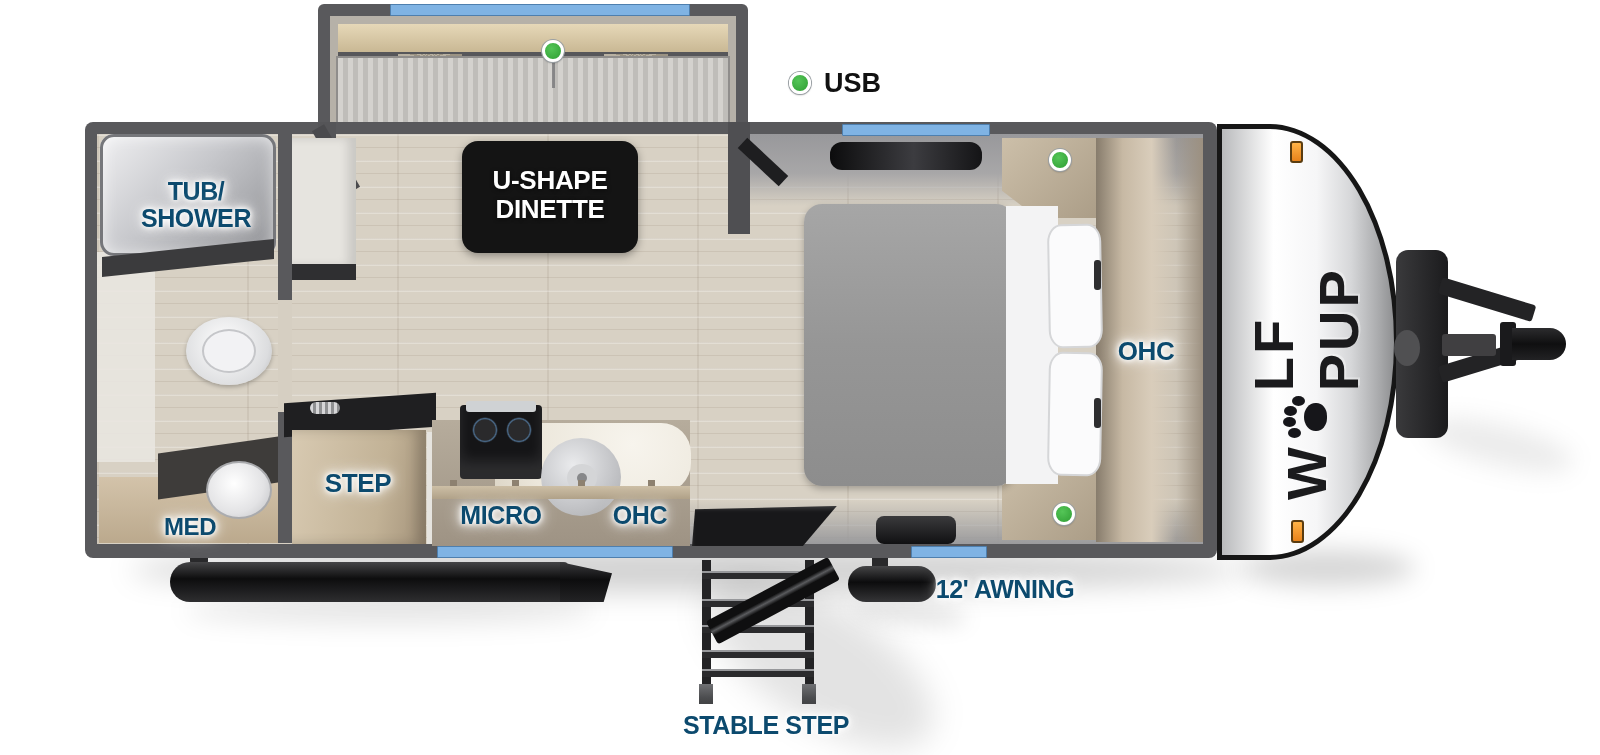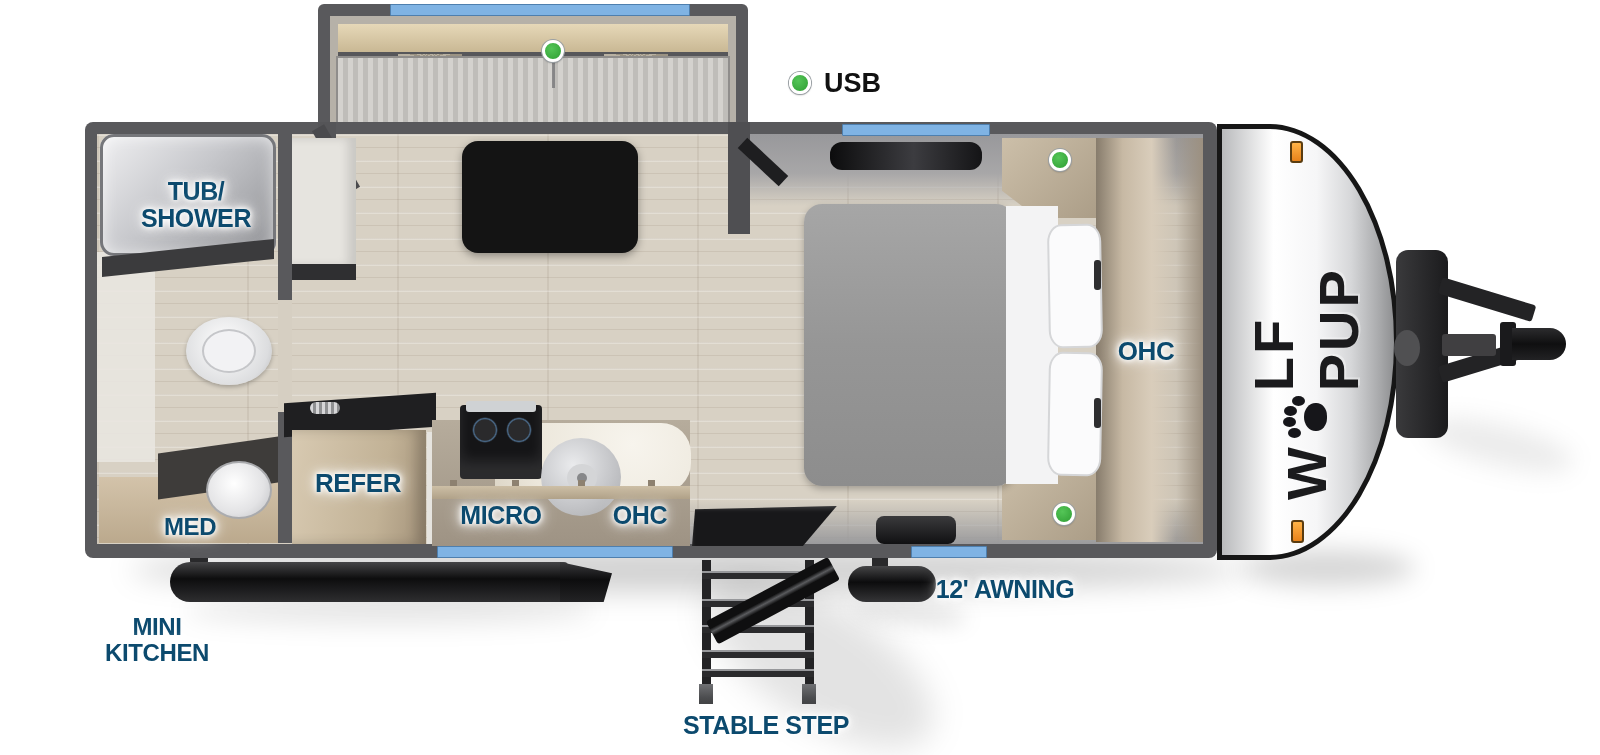--- a/index.html
+++ b/index.html
@@ -88,20 +88,24 @@
   <div class="abs" style="left:748px;top:134px;width:455px;height:72px;background:linear-gradient(180deg,#98989b,#a8a7a8 55%,rgba(216,209,196,0));"></div>
   <div class="abs" style="left:688px;top:500px;width:515px;height:44px;background:linear-gradient(0deg,#9b9b9d,rgba(216,209,196,0));"></div>
 
   <div class="abs" style="left:318px;top:122px;width:18px;height:58px;background:#555558;"></div>
   <div class="abs" style="left:329px;top:123px;width:14px;height:72px;transform:rotate(-30deg);background:#4a4a4d;"></div>
   <div class="abs" style="left:728px;top:122px;width:22px;height:112px;background:#4f4f52;"></div>
   <div class="abs" style="left:756px;top:134px;width:14px;height:56px;transform:rotate(-47deg);background:#1e1e20;"></div>
 
   <div class="abs" style="left:552px;top:58px;width:3px;height:30px;background:rgba(120,120,122,.8);"></div>
   <div class="abs" style="left:462px;top:141px;width:176px;height:112px;background:#141414;border-radius:16px;box-shadow:0 3px 8px rgba(0,0,0,.35);"></div>
+  <div class="lblw" style="left:550px;top:166px;font-size:26px;">
+    <span class="ln">U-SHAPE</span>
+    <span class="ln">DINETTE</span>
+  </div>
   <div class="dot" style="left:542px;top:40px;"></div>
 
   <div class="window abs" style="left:842px;top:124px;width:148px;height:12px;"></div>
   <div class="window abs" style="left:437px;top:546px;width:236px;height:12px;"></div>
   <div class="window abs" style="left:911px;top:546px;width:76px;height:12px;"></div>
 
   <div class="abs" style="left:97px;top:252px;width:58px;height:210px;background:#e9e6e0;opacity:.9;"></div>
   <div class="abs" style="left:100px;top:134px;width:176px;height:122px;border-radius:14px;background:linear-gradient(135deg,#f0f0f2,#c7c8cc 45%,#8e8f93);box-shadow:inset 0 0 0 3px #76777b, inset 0 0 18px rgba(255,255,255,.9);"></div>
   <div class="lbl" style="left:196px;top:178px;font-size:25px;">
     <span class="ln">TUB/</span>
@@ -119,21 +123,21 @@
   <div class="wall abs" style="left:278px;top:134px;width:14px;height:409px;"></div>
   <div class="abs" style="left:278px;top:300px;width:14px;height:112px;background:#d6cfc2;"></div>
 
   <div class="abs" style="left:292px;top:138px;width:64px;height:128px;background:#e6e4df;box-shadow:inset -8px 0 10px rgba(0,0,0,.12);"></div>
   <div class="abs" style="left:292px;top:264px;width:64px;height:16px;background:#2f2f31;"></div>
 
   <div class="abs" style="left:284px;top:398px;width:152px;height:34px;background:#1f1f21;transform:skewY(-4deg);"></div>
   <div class="abs" style="left:310px;top:402px;width:30px;height:12px;border-radius:6px;background:repeating-linear-gradient(90deg,#d6d6d8 0 3px,#8f9092 3px 6px);"></div>
   <div class="abs" style="left:292px;top:430px;width:134px;height:114px;background:linear-gradient(100deg,#d8cab2,#c2b296 65%,#a3927a);box-shadow:inset -10px 0 12px rgba(0,0,0,.18);"></div>
   <div class="lbl" style="left:358px;top:470px;font-size:26px;">
-      <span class="ln">REFER</span>
+      <span class="ln">STEP</span>
     </div>
 
   <div class="abs" style="left:427px;top:432px;width:46px;height:112px;background:#e6e4df;"></div>
   <div class="abs" style="left:432px;top:420px;width:258px;height:126px;background:linear-gradient(180deg,#b6ac9c,#9e9384);"></div>
   <div class="abs" style="left:495px;top:423px;width:196px;height:70px;border-radius:0 30px 30px 0;background:radial-gradient(circle at 70% 30%, #f7f4ed, #ece7db 70%, #ddd6c7);"></div>
   <div class="abs" style="left:460px;top:405px;width:82px;height:74px;background:#151517;border-radius:4px;box-shadow:inset 0 -18px 14px rgba(255,255,255,.10);"></div>
   <div class="abs" style="left:466px;top:401px;width:70px;height:11px;background:#cfd2d4;border-radius:3px;"></div>
   <div class="abs" style="left:472px;top:417px;width:26px;height:26px;border-radius:50%;background:radial-gradient(circle,#2a2a2c 55%,#4a6a8a 62%,#1a1a1c 70%);"></div>
   <div class="abs" style="left:506px;top:417px;width:26px;height:26px;border-radius:50%;background:radial-gradient(circle,#2a2a2c 55%,#4a6a8a 62%,#1a1a1c 70%);"></div>
   <div class="abs" style="left:541px;top:438px;width:80px;height:78px;border-radius:50%;background:radial-gradient(circle at 40% 35%,#eaebed,#c6c7ca 55%,#a8a9ac);"></div>
@@ -183,24 +187,20 @@
   <div class="abs" style="left:1394px;top:330px;width:26px;height:36px;border-radius:50%;background:#505052;"></div>
   <div class="abs" style="left:1438px;top:291px;width:98px;height:17px;background:#232325;border-radius:3px;transform:rotate(17deg);"></div>
   <div class="abs" style="left:1438px;top:352px;width:98px;height:17px;background:#232325;border-radius:3px;transform:rotate(-17deg);"></div>
   <div class="abs" style="left:1442px;top:334px;width:54px;height:22px;background:#403f41;border-radius:3px;"></div>
   <div class="abs" style="left:1500px;top:322px;width:16px;height:44px;background:#1a1a1c;border-radius:3px;"></div>
   <div class="abs" style="left:1512px;top:328px;width:54px;height:32px;border-radius:0 16px 16px 0;background:linear-gradient(180deg,#2c2c2e,#0f0f10 50%,#222224);"></div>
 
   <div class="dot" style="left:789px;top:72px;"></div>
   <div class="abs" style="left:824px;top:68px;font-size:27px;font-weight:600;color:#111;">USB</div>
 
-  <div class="lbl" style="left:157px;top:614px;">
-    <span class="ln">MINI</span>
-    <span class="ln">KITCHEN</span>
-  </div>
   <div class="lbl" style="left:766px;top:712px;font-size:25px;">
       <span class="ln">STABLE STEP</span>
     </div>
   <div class="lbl" style="left:1005px;top:576px;font-size:25px;">
       <span class="ln">12' AWNING</span>
     </div>
 
 </div>
 
 </body></html>

